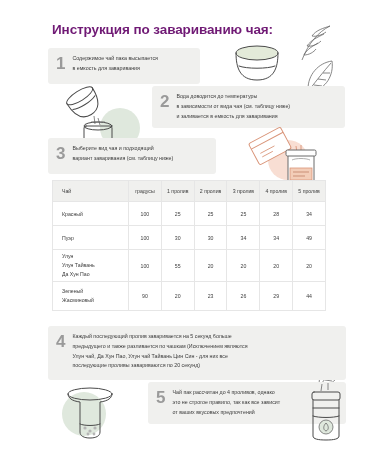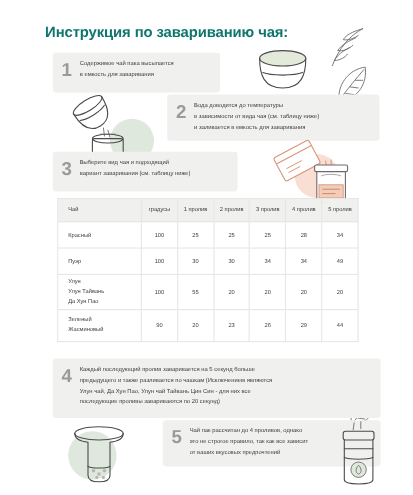--- a/index.html
+++ b/index.html
@@ -14,23 +14,23 @@
 
   
   .leaf{position:absolute;stroke:#c9c9c9;fill:none;stroke-width:1;}
   .leaf-1{top:22px;left:290px;}
   .leaf-2{top:55px;left:300px;}
   .leaf-3{top:322px;left:300px;}
   .leaf-4{top:352px;left:312px;}
 
   
   .title{
-    position:absolute;left:41px;top:22px;
+    position:absolute;left:52px;top:22px;
     font-size:13.5px;font-weight:bold;letter-spacing:-0.1px;
-    color:#0f766e;white-space:nowrap;
+    color:#701a75;white-space:nowrap;
   }
 
   
   .step{position:absolute;display:flex;align-items:flex-start;}
   .step .bubble{
     background:#f0f0ee;border-radius:3px;
     display:flex;align-items:flex-start;
     padding:6px 10px 6px 8px;
   }
   .num{

